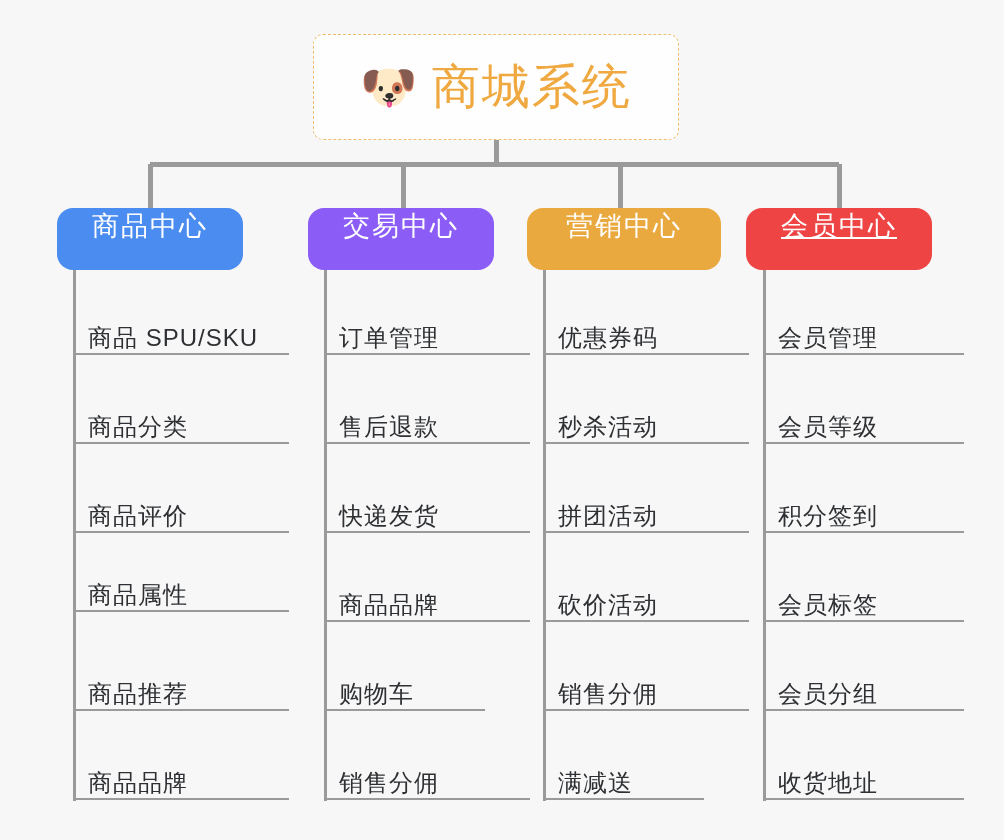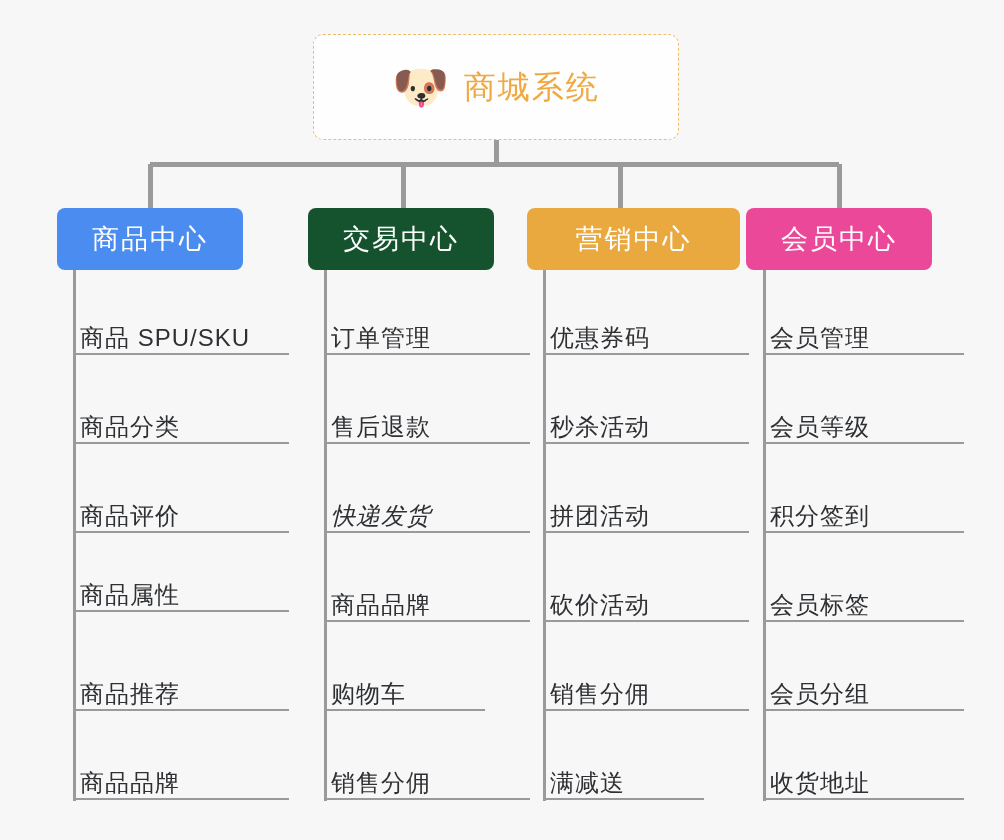--- a/index.html
+++ b/index.html
@@ -35,55 +35,55 @@
     gap: 14px;
   }
   .root-emoji {
     font-size: 46px;
     line-height: 1;
     display: block;
     filter: none;
   }
   .root-title {
     color: #efa940;
-    font-size: 32px;
+    font-size: 48px;
     letter-spacing: 2px;
     line-height: 1;
     white-space: nowrap;
   }
 
   
   #connectors {
     position: absolute;
     left: 0; top: 0;
     width: 1004px; height: 840px;
     pointer-events: none;
   }
 
   
   .cat-box {
     position: absolute;
     height: 62px;
-    border-radius: 8px;
+    border-radius: 16px;
     display: flex;
-    align-items: center;
+    align-items: flex-start;
     justify-content: center;
     color: #ffffff;
     font-size: 27px;
     letter-spacing: 2px;
     white-space: nowrap;
   }
 
   
   .leaf {
     position: absolute;
     height: 48px;
     display: flex;
     align-items: flex-end;
-    padding-left: 6px;
+    padding-left: 14px;
     padding-bottom: 3px;
     border-bottom: 2px solid #9a9a9a;
     color: #2e3033;
     font-size: 24px;
     letter-spacing: 1px;
     white-space: nowrap;
   }
   .leaf-label { line-height: 1.05; }
 </style>
 </head>
@@ -132,63 +132,63 @@
       </div>
       <div class="leaf" style="left: 74px; top: 564px; width: 215px;">
         <span class="leaf-label">商品属性</span>
       </div>
       <div class="leaf" style="left: 74px; top: 663px; width: 215px;">
         <span class="leaf-label">商品推荐</span>
       </div>
       <div class="leaf" style="left: 74px; top: 752px; width: 215px;">
         <span class="leaf-label">商品品牌</span>
       </div>
-      <div class="cat-box" style="left: 308px; top: 208px; width: 186px; background: #14532d;">
+      <div class="cat-box" style="left: 308px; top: 208px; width: 186px; background: #8b5cf6;">
         <span>交易中心</span>
       </div>
       <div class="leaf" style="left: 325px; top: 307px; width: 205px;">
         <span class="leaf-label">订单管理</span>
       </div>
       <div class="leaf" style="left: 325px; top: 396px; width: 205px;">
         <span class="leaf-label">售后退款</span>
       </div>
-      <div class="leaf" style="left: 325px; top: 485px; width: 205px; font-style: italic;">
+      <div class="leaf" style="left: 325px; top: 485px; width: 205px;">
         <span class="leaf-label">快递发货</span>
       </div>
       <div class="leaf" style="left: 325px; top: 574px; width: 205px;">
         <span class="leaf-label">商品品牌</span>
       </div>
       <div class="leaf" style="left: 325px; top: 663px; width: 160px;">
         <span class="leaf-label">购物车</span>
       </div>
       <div class="leaf" style="left: 325px; top: 752px; width: 205px;">
         <span class="leaf-label">销售分佣</span>
       </div>
-      <div class="cat-box" style="left: 527px; top: 208px; width: 213px; background: rgb(234, 169, 62);">
+      <div class="cat-box" style="left: 527px; top: 208px; width: 194px; background: rgb(234, 169, 62);">
         <span>营销中心</span>
       </div>
       <div class="leaf" style="left: 544px; top: 307px; width: 205px;">
         <span class="leaf-label">优惠券码</span>
       </div>
       <div class="leaf" style="left: 544px; top: 396px; width: 205px;">
         <span class="leaf-label">秒杀活动</span>
       </div>
       <div class="leaf" style="left: 544px; top: 485px; width: 205px;">
         <span class="leaf-label">拼团活动</span>
       </div>
       <div class="leaf" style="left: 544px; top: 574px; width: 205px;">
         <span class="leaf-label">砍价活动</span>
       </div>
       <div class="leaf" style="left: 544px; top: 663px; width: 205px;">
         <span class="leaf-label">销售分佣</span>
       </div>
       <div class="leaf" style="left: 544px; top: 752px; width: 160px;">
         <span class="leaf-label">满减送</span>
       </div>
-      <div class="cat-box" style="left: 746px; top: 208px; width: 186px; background: #ec4899;">
+      <div class="cat-box" style="left: 746px; top: 208px; width: 186px; background: #ef4444; text-decoration: underline;">
         <span>会员中心</span>
       </div>
       <div class="leaf" style="left: 764px; top: 307px; width: 200px;">
         <span class="leaf-label">会员管理</span>
       </div>
       <div class="leaf" style="left: 764px; top: 396px; width: 200px;">
         <span class="leaf-label">会员等级</span>
       </div>
       <div class="leaf" style="left: 764px; top: 485px; width: 200px;">
         <span class="leaf-label">积分签到</span>

